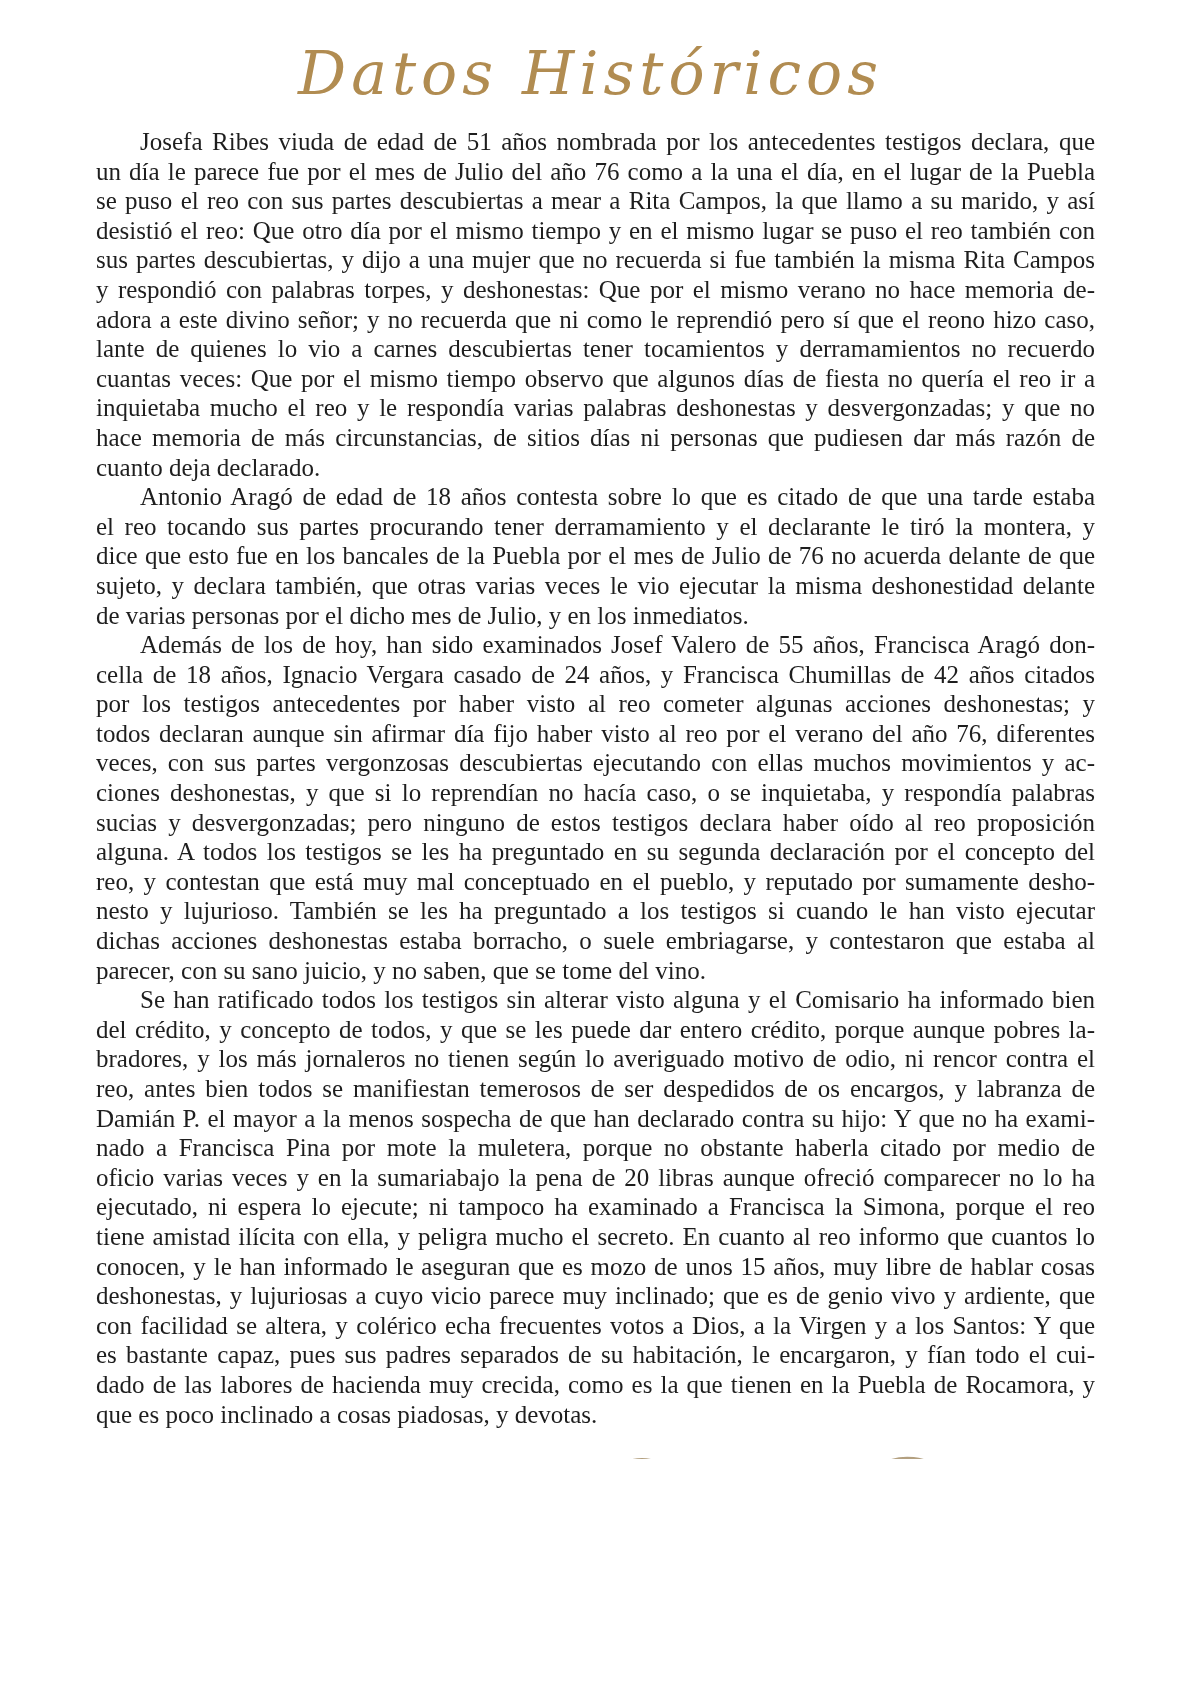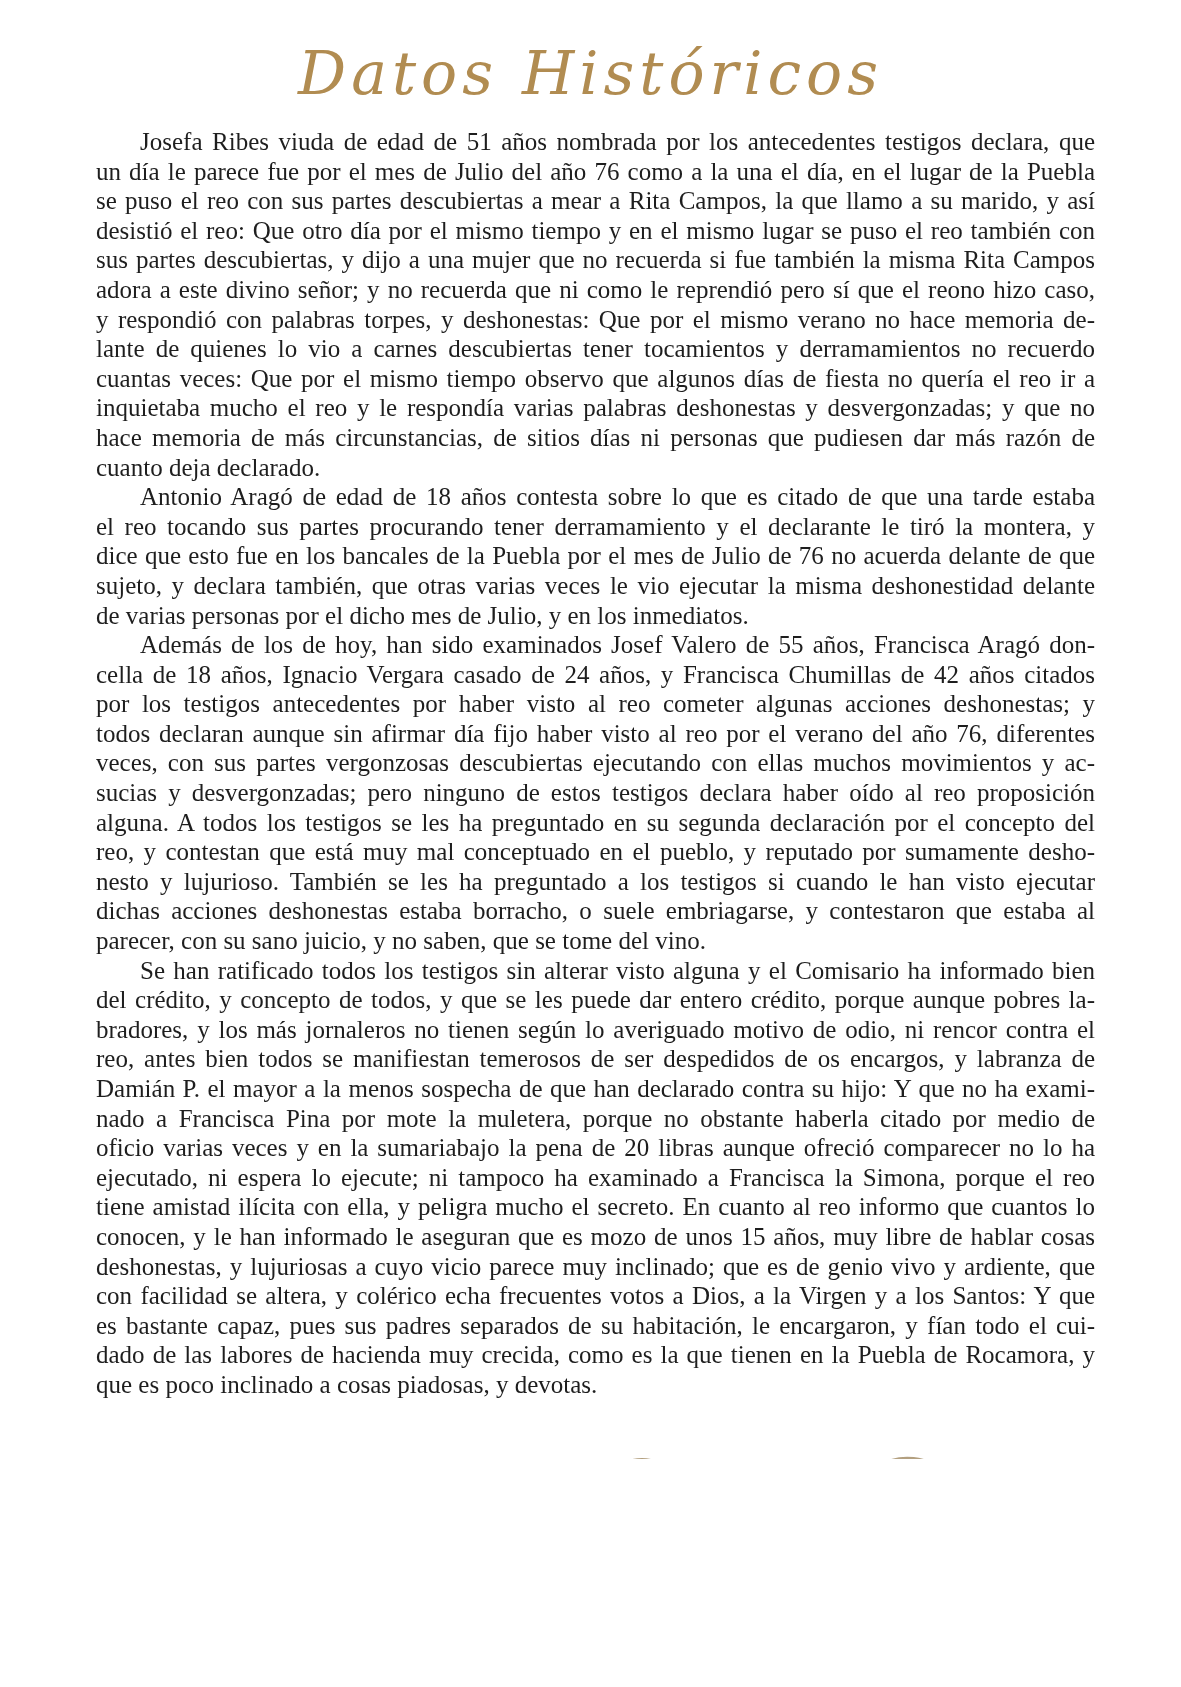--- a/index.html
+++ b/index.html
@@ -89,41 +89,42 @@
 
   <h1 class="page-title">Datos Históricos</h1>
 
   <div class="text-block">
       <div class="para">
         <div class="line first">Josefa Ribes viuda de edad de 51 años nombrada por los antecedentes testigos declara, que</div>
         <div class="line">un día le parece fue por el mes de Julio del año 76 como a la una el día, en el lugar de la Puebla</div>
         <div class="line">se puso el reo con sus partes descubiertas a mear a Rita Campos, la que llamo a su marido, y así</div>
         <div class="line">desistió el reo: Que otro día por el mismo tiempo y en el mismo lugar se puso el reo también con</div>
         <div class="line">sus partes descubiertas, y dijo a una mujer que no recuerda si fue también la misma Rita Campos</div>
+        <div class="line">y respondió con palabras torpes, y deshonestas: Que por el mismo verano no hace memoria de-</div>
         <div class="line">adora a este divino señor; y no recuerda que ni como le reprendió pero sí que el reono hizo caso,</div>
-        <div class="line">y respondió con palabras torpes, y deshonestas: Que por el mismo verano no hace memoria de-</div>
         <div class="line">lante de quienes lo vio a carnes descubiertas tener tocamientos y derramamientos no recuerdo</div>
         <div class="line">cuantas veces: Que por el mismo tiempo observo que algunos días de fiesta no quería el reo ir a</div>
         <div class="line">inquietaba mucho el reo y le respondía varias palabras deshonestas y desvergonzadas; y que no</div>
         <div class="line">hace memoria de más circunstancias, de sitios días ni personas que pudiesen dar más razón  de</div>
         <div class="line last">cuanto deja declarado.</div>
       </div>
       <div class="para">
         <div class="line first">Antonio Aragó de edad de 18 años contesta sobre lo que es citado de que una tarde estaba</div>
         <div class="line">el reo tocando sus partes procurando tener derramamiento y el declarante le tiró la montera, y</div>
         <div class="line">dice que esto fue en los bancales de la Puebla por el mes de Julio de  76 no acuerda delante de que</div>
         <div class="line">sujeto, y declara también, que otras varias veces le vio ejecutar la misma deshonestidad delante</div>
         <div class="line last">de varias personas por el dicho mes de Julio, y en los inmediatos.</div>
       </div>
       <div class="para">
         <div class="line first">Además de los de hoy, han sido examinados Josef Valero de 55 años, Francisca Aragó don-</div>
         <div class="line">cella de 18 años, Ignacio Vergara casado de 24 años, y Francisca Chumillas de 42 años citados</div>
         <div class="line">por los testigos antecedentes por haber visto al reo cometer algunas acciones deshonestas; y</div>
         <div class="line">todos declaran aunque sin afirmar día fijo haber visto al reo por el verano del año 76, diferentes</div>
         <div class="line">veces, con sus partes vergonzosas descubiertas ejecutando con ellas muchos movimientos y ac-</div>
+        <div class="line">ciones deshonestas, y que si lo reprendían no hacía caso, o se inquietaba, y respondía palabras</div>
         <div class="line">sucias y desvergonzadas; pero ninguno de estos testigos declara haber oído al reo proposición</div>
         <div class="line">alguna. A todos los testigos se les ha preguntado en su segunda declaración por el concepto del</div>
         <div class="line">reo, y contestan que está muy mal conceptuado en el pueblo, y reputado por sumamente desho-</div>
         <div class="line">nesto y lujurioso. También se les ha preguntado a los testigos si cuando le han visto ejecutar</div>
         <div class="line">dichas acciones deshonestas estaba borracho, o suele embriagarse, y contestaron que estaba al</div>
         <div class="line last">parecer, con su sano juicio, y no saben, que se tome del vino.</div>
       </div>
       <div class="para">
         <div class="line first">Se han ratificado todos los testigos sin alterar visto alguna y el Comisario ha informado bien</div>
         <div class="line">del crédito, y concepto de todos, y que se les puede dar entero crédito, porque aunque pobres la-</div>

